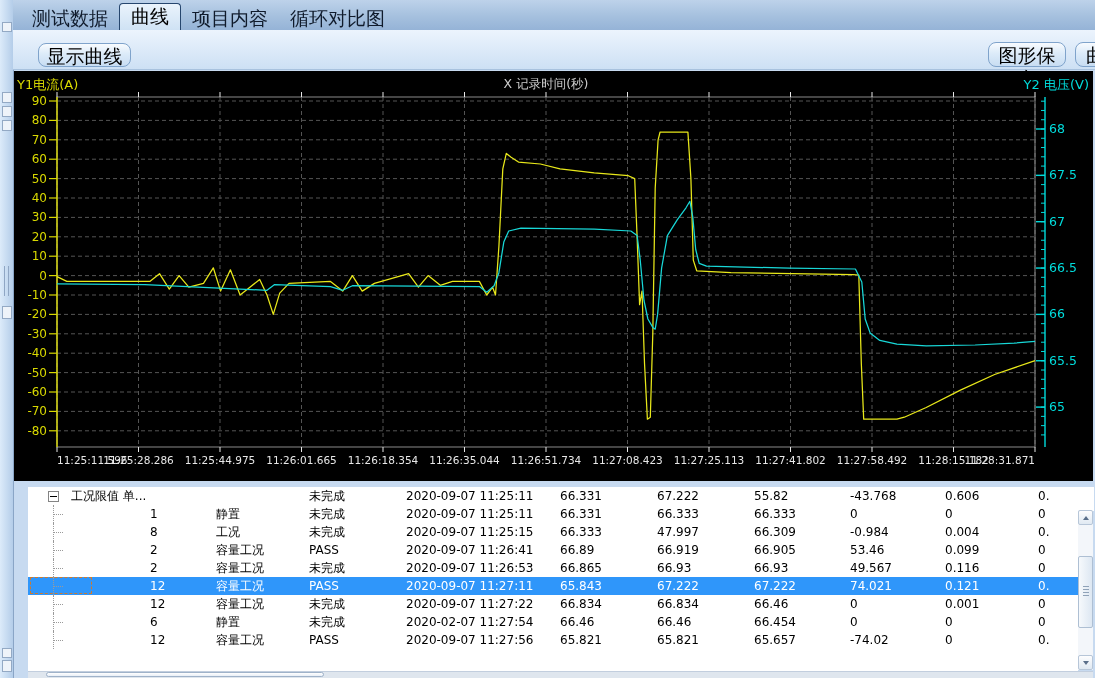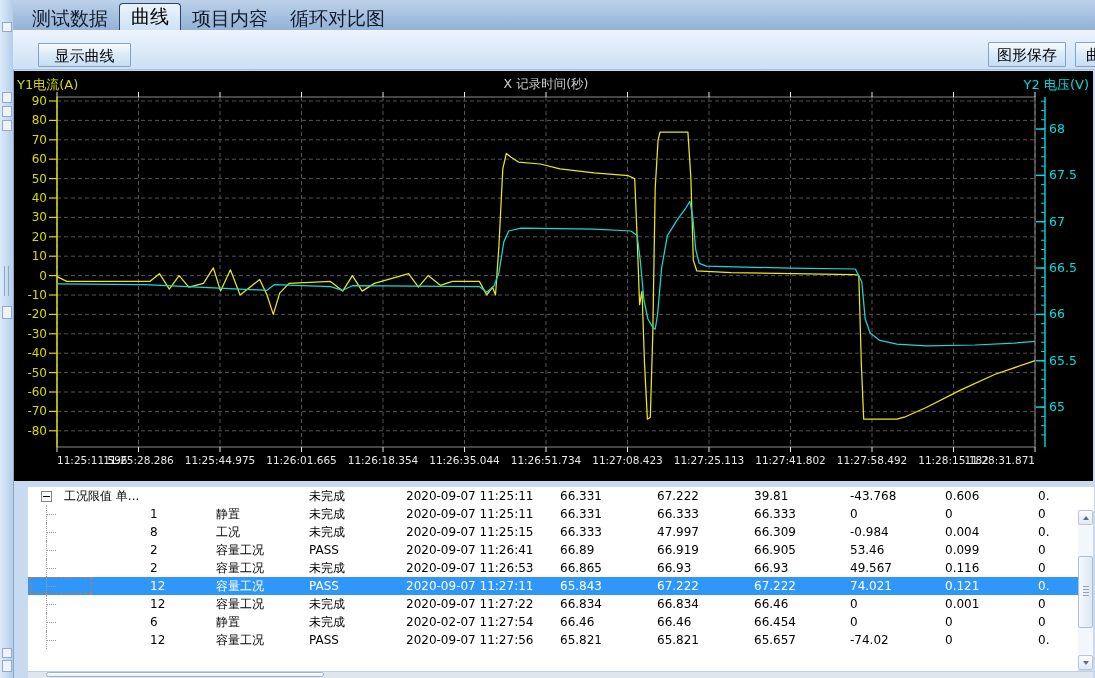--- a/index.html
+++ b/index.html
@@ -20,40 +20,40 @@
     display:flex;align-items:flex-end;padding-left:8px;box-sizing:border-box;}
   .tab{height:24px;line-height:24px;padding:0 11px;font-size:19px;color:#101b2c;white-space:nowrap;}
   .tab.active{background:linear-gradient(#eaf3fc,#cfe2f4);
     border:1px solid #26466e;border-bottom:none;border-radius:4px 4px 0 0;
     height:26px;line-height:25px;color:#000;}
   
   #toolbar{position:absolute;left:13px;top:30px;width:1082px;height:40px;
     background:linear-gradient(#ecf4fd,#cde0f4);border-bottom:1px solid #a8c2de;box-sizing:border-box;}
   .sys-btn{position:absolute;box-sizing:border-box;
     background:linear-gradient(#f8fbfe,#dcebf9 45%,#c8ddf2);
-    border:1px solid #7fa3cb;border-radius:1px;font-size:15px;color:#000;
+    border:1px solid #7fa3cb;border-radius:8px;font-size:19px;color:#000;
     text-align:center;font-family:inherit;}
   #btn-show{left:25px;top:13px;width:93px;height:24px;line-height:22px;}
   #btn-save{left:975px;top:12px;width:78px;height:25px;line-height:23px;}
   #btn-partial{left:1062px;top:12px;width:60px;height:25px;line-height:23px;text-align:left;padding-left:10px;}
   
   #chart-panel{position:absolute;left:14px;top:71px;width:1079px;height:410px;background:#000;}
   
   #table-region{position:absolute;left:28px;top:487px;width:1050px;height:186px;background:#fff;overflow:hidden;}
   #table-header{display:flex;height:24px;}
   .th{box-sizing:border-box;height:24px;line-height:23px;font-size:12.5px;color:#000;
     background:linear-gradient(#ffffff,#ededed 70%,#e2e2e2);
     border-right:1px solid #d8d8d8;border-bottom:1px solid #bdbdbd;
     padding-left:3px;overflow:hidden;white-space:nowrap;}
   .th.first{padding-left:27px;}
   .tr{display:flex;height:18px;position:relative;}
   .tr.selected{background:#2f96fa;color:#fff;}
   .td{box-sizing:border-box;height:18px;line-height:18px;font-size:12px;
     padding-left:3px;overflow:hidden;white-space:nowrap;}
-  .td.c0{padding-left:8px;display:flex;align-items:center;}
+  .td.c0{padding-left:15px;display:flex;align-items:center;}
   .expand-box{display:inline-block;width:9px;height:9px;margin-left:5px;flex:none;
     border:1px solid #848484;background:#fff;position:relative;}
   .expand-box::after{content:"";position:absolute;left:1px;right:1px;top:4px;border-top:1px solid #000;}
   .branch{display:inline-block;width:14px;height:18px;margin-left:10px;flex:none;
     border-left:1px dotted #9a9a9a;position:relative;}
   .branch::after{content:"";position:absolute;top:9px;left:0;width:9px;border-top:1px dotted #9a9a9a;}
   .c0-label{margin-left:12px;}
   .focus-rect{position:absolute;left:2px;top:0;width:62px;height:17px;
     outline:1px dashed #cf7a2e;outline-offset:-1px;pointer-events:none;}
   
@@ -278,21 +278,21 @@
         <div class="td c0" style="width: 119px;">
           <span class="expand-box"></span>
           <span class="c0-label">工况限值 单...</span>
         </div>
         <div class="td" style="width: 66px;"></div>
         <div class="td" style="width: 93px;"></div>
         <div class="td" style="width: 97px;">未完成</div>
         <div class="td" style="width: 154px;">2020-09-07 11:25:11</div>
         <div class="td" style="width: 97px;">66.331</div>
         <div class="td" style="width: 97px;">67.222</div>
-        <div class="td" style="width: 96px;">39.81</div>
+        <div class="td" style="width: 96px;">55.82</div>
         <div class="td" style="width: 95px;">-43.768</div>
         <div class="td" style="width: 93px;">0.606</div>
         <div class="td" style="width: 43px;">0.</div>
       </div>
       <div class="tr">
         <div class="td c0" style="width: 119px;">
           <span class="branch"></span>
           <span class="c0-label"></span>
         </div>
         <div class="td" style="width: 66px;">1</div>

